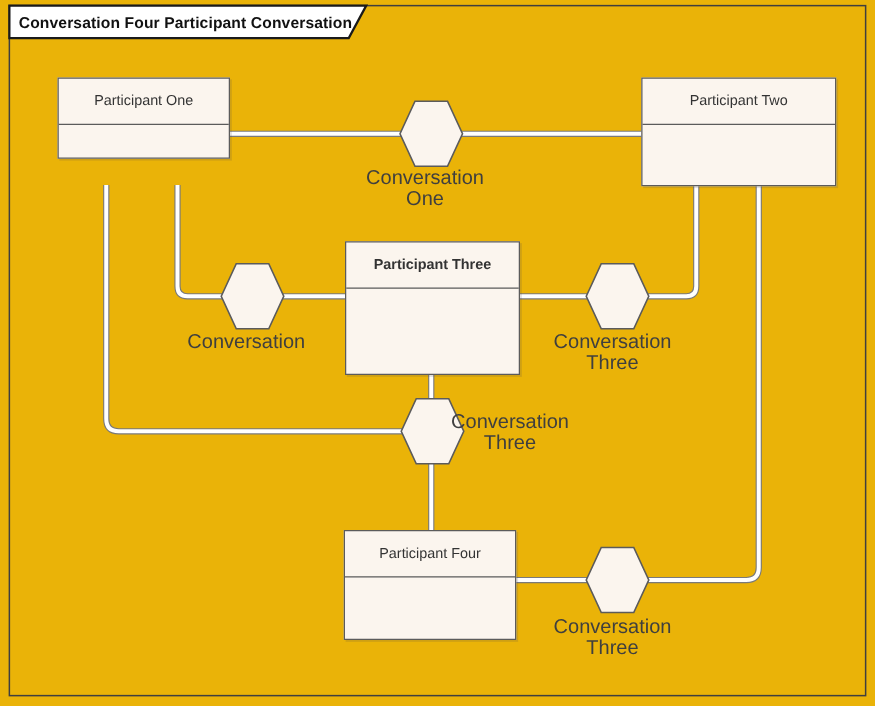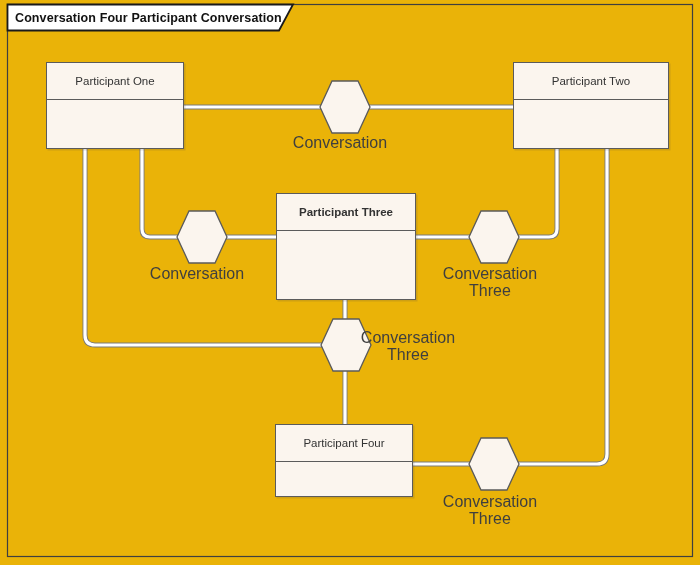--- a/index.html
+++ b/index.html
@@ -133,50 +133,51 @@
     <polygon class="hex" points="177,237 189,211 215,211 227,237 215,263 189,263"></polygon>
     <polygon class="hex" points="469,237 481,211 507,211 519,237 507,263 481,263"></polygon>
     <polygon class="hex" points="321,345 333,319 359,319 371,345 359,371 333,371"></polygon>
     <polygon class="hex" points="469,464 481,438 507,438 519,464 507,490 481,490"></polygon>
 
     <polygon class="tab-poly" points="7.5,4.5 293,4.5 279,30.5 7.5,30.5"></polygon>
   </svg>
 
   <div class="tab-title">Conversation Four Participant Conversation</div>
 
-  <div class="participant" style="left:46px; top:62px; width:138px; height:87px;">
+  <div class="participant" style="left:46px; top:62px; width:138px; height:65px;">
     <div class="p-header">
       <span>Participant One</span>
     </div>
     <div class="p-body"></div>
   </div>
 
   <div class="participant" style="left:513px; top:62px; width:156px; height:87px;">
     <div class="p-header">
       <span>Participant Two</span>
     </div>
     <div class="p-body"></div>
   </div>
 
   <div class="participant" style="left:276px; top:193px; width:140px; height:107px;font-weight:bold;">
     <div class="p-header">
       <span>Participant Three</span>
     </div>
     <div class="p-body"></div>
   </div>
 
-  <div class="participant" style="left:275px; top:424px; width:138px; height:73px;">
+  <div class="participant" style="left:275px; top:424px; width:138px; height:88px;">
     <div class="p-header">
       <span>Participant Four</span>
     </div>
     <div class="p-body"></div>
   </div>
 
   <div class="hex-label" style="left:285px; top:134px;">
     <div>Conversation</div>
+    <div>One</div>
   </div>
 
   <div class="hex-label" style="left:142px; top:265px;">
     <div>Conversation</div>
   </div>
 
   <div class="hex-label" style="left:435px; top:265px;">
     <div>Conversation</div>
     <div>Three</div>
   </div>

